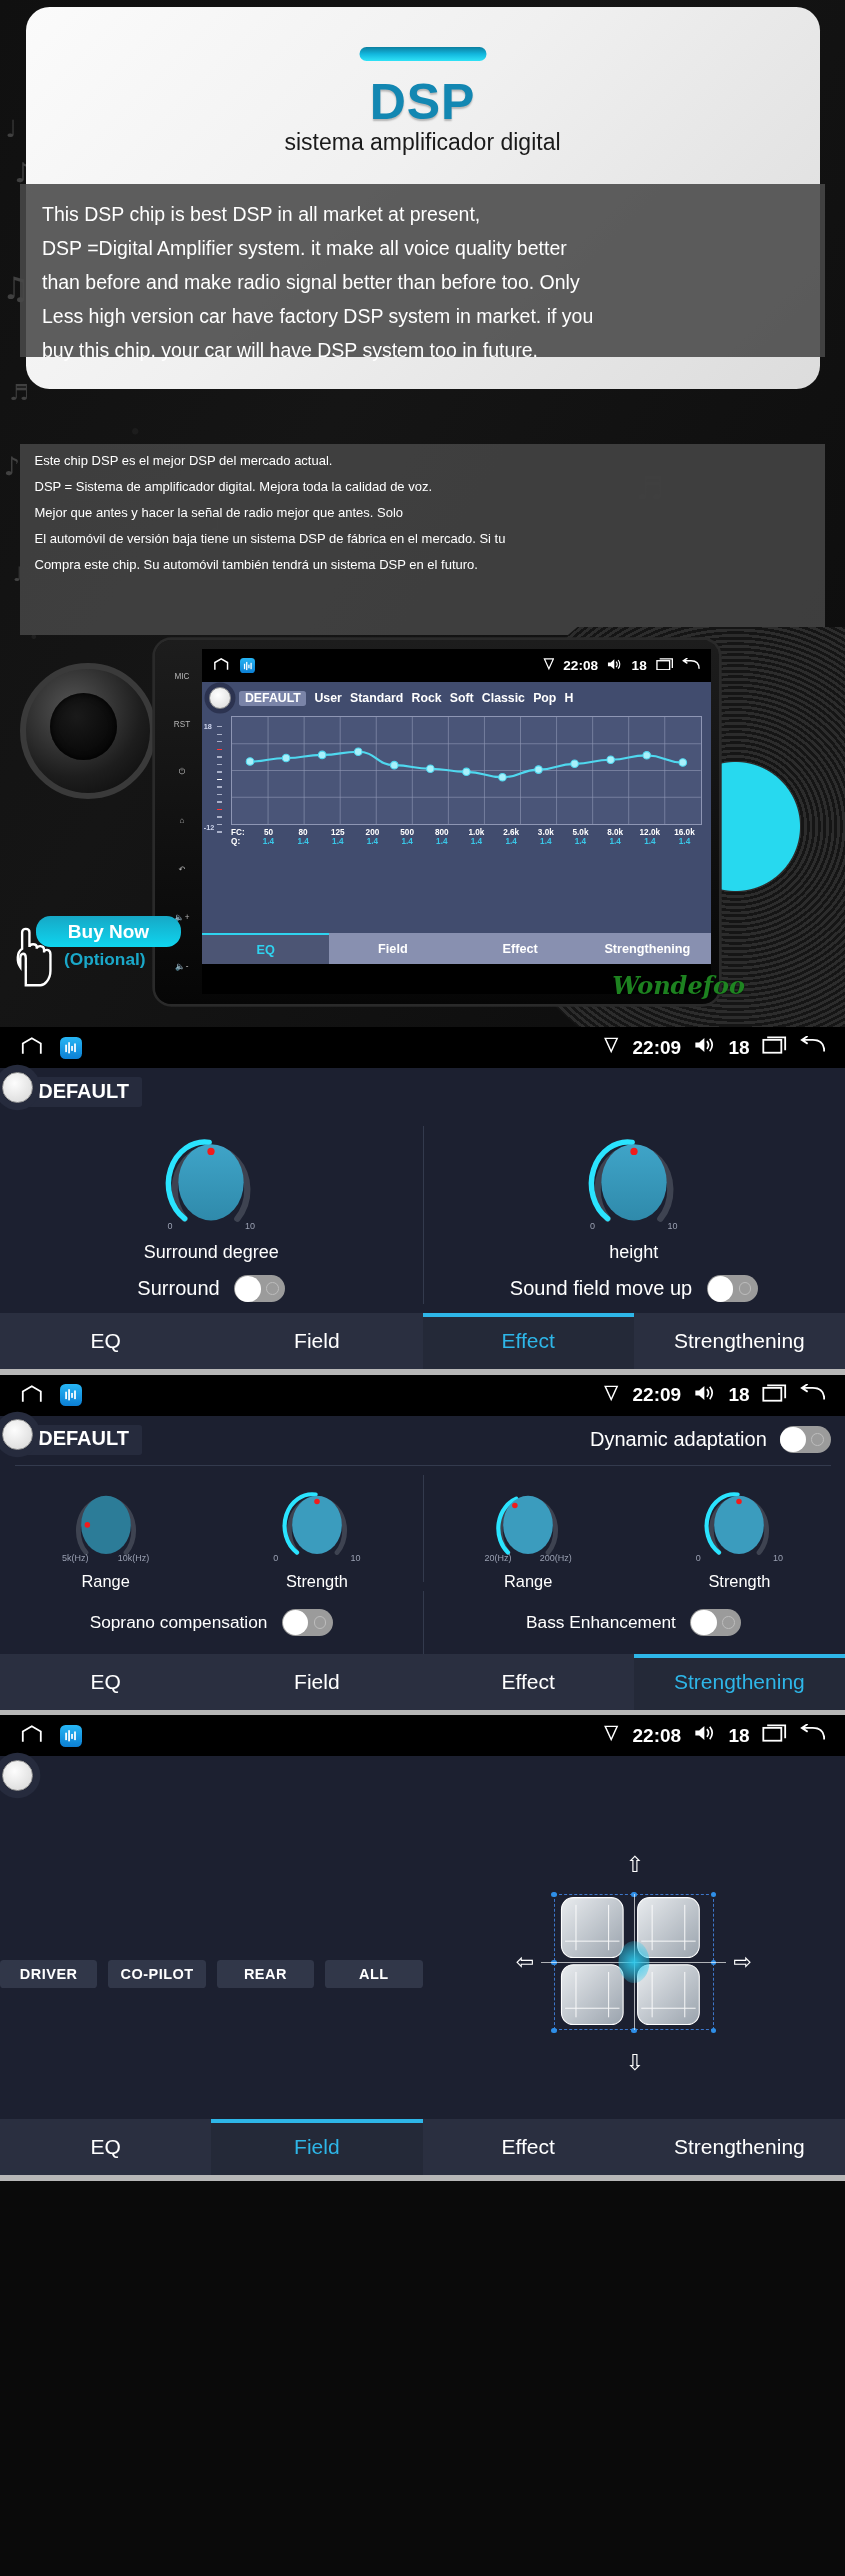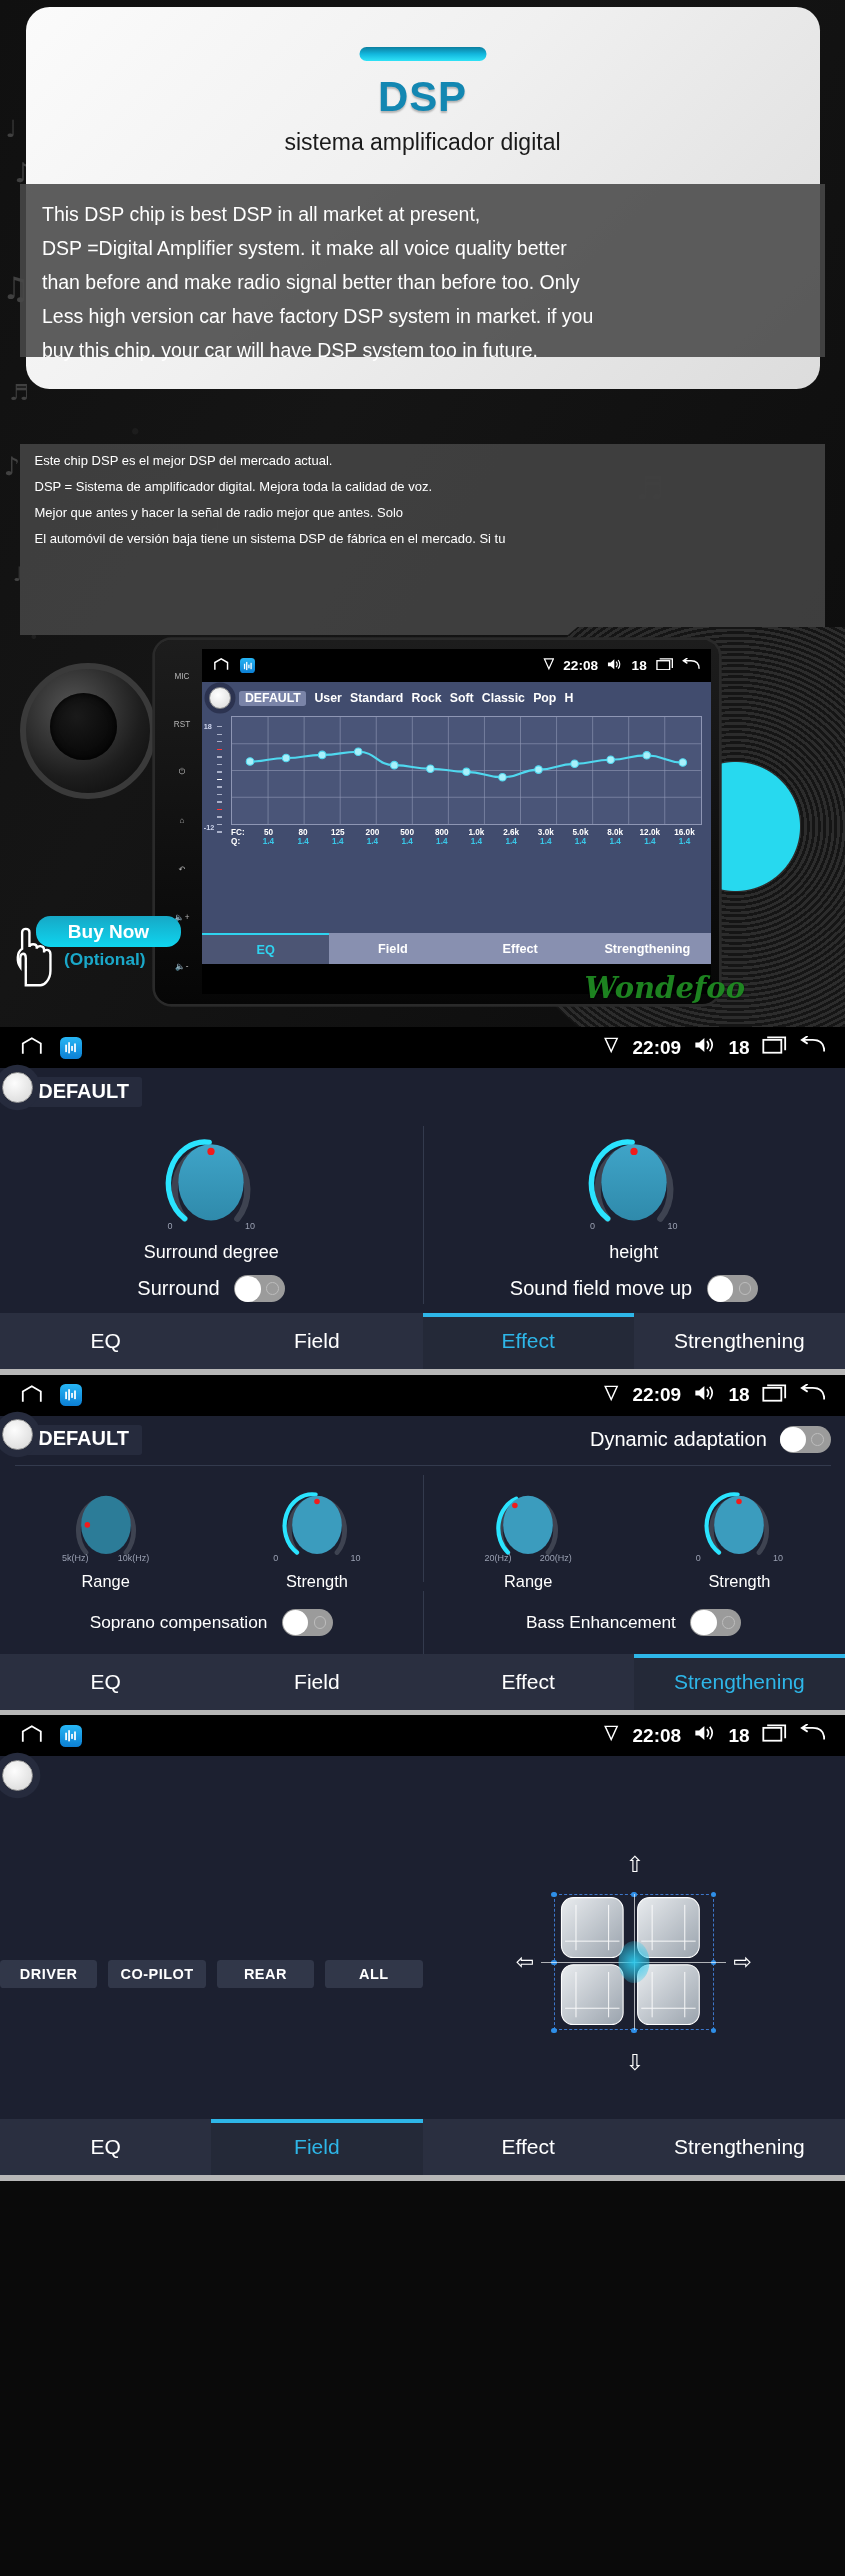--- a/index.html
+++ b/index.html
@@ -53,21 +53,21 @@
     position: absolute;
     left: 50%; transform: translateX(-50%);
     top: 47px;
     width: 127px; height: 13.6px;
     border-radius: 7.3px;
     background: linear-gradient(180deg,#0c7fa0 0%,#12b6dd 50%,#2fe3f7 100%);
   }
   .hero-title {
     position: absolute; left: 0; right: 0; top: 73px;
     text-align: center;
-    font-size: 42px; font-weight: 700;
+    font-size: 50px; font-weight: 700;
     letter-spacing: 0.9px;
     color: #1387b2;
     text-shadow: 0 1.8px 1.8px rgba(0,0,0,.25);
   }
   .hero-sub {
     position: absolute; left: 0; right: 0; top: 129px;
     text-align: center;
     font-size: 23px; font-weight: 400;
     color: #1a1a1a;
   }
@@ -258,21 +258,21 @@
     position: absolute; left: 64px; top: 949px;
     color: #1aa8c9; font-size: 17.3px; font-weight: 600;
     z-index: 6;
   }
   .hand {
     position: absolute; left: 12.7px; top: 925px;
     width: 42px; height: 64px; z-index: 7;
   }
   .watermark {
     position: absolute; right: 100px; top: 971px;
-    color: #1f8a22; font-size: 29px; font-style: italic; font-weight: 700;
+    color: #1f8a22; font-size: 24px; font-style: italic; font-weight: 700;
     font-family: "DejaVu Serif", serif;
     text-shadow: 0 0 1.8px #000;
     z-index: 6;
     opacity: .95;
   }
 
   
   .shot { position: relative; width: 845px; background: #1c2030; }
   .statusbar {
     height: 41px; background: #000;
@@ -468,20 +468,21 @@
         <p>Less high version car have factory DSP system in market. if you</p>
         <p>buy this chip. your car will have DSP system too in future.</p>
       </div>
     </div>
 
     <div class="desc-es">
       <p>Este chip DSP es el mejor DSP del mercado actual.</p>
       <p>DSP = Sistema de amplificador digital. Mejora toda la calidad de voz.</p>
       <p>Mejor que antes y hacer la señal de radio mejor que antes. Solo</p>
       <p>El automóvil de versión baja tiene un sistema DSP de fábrica en el mercado. Si tu</p>
+      <p>Compra este chip. Su automóvil también tendrá un sistema DSP en el futuro.</p>
     </div>
 
     <div class="carshot">
       <div class="vinyl"></div>
       <div class="knob-left"></div>
       <div class="unit-bezel"></div>
 
       <div class="unit-sidebtns">
         <span>MIC</span>
         <span>RST</span>

